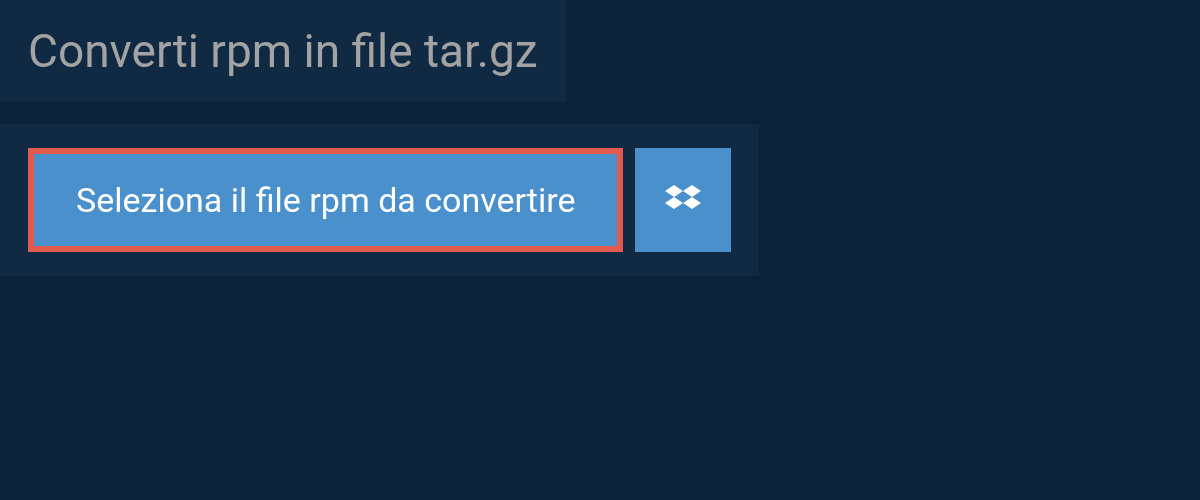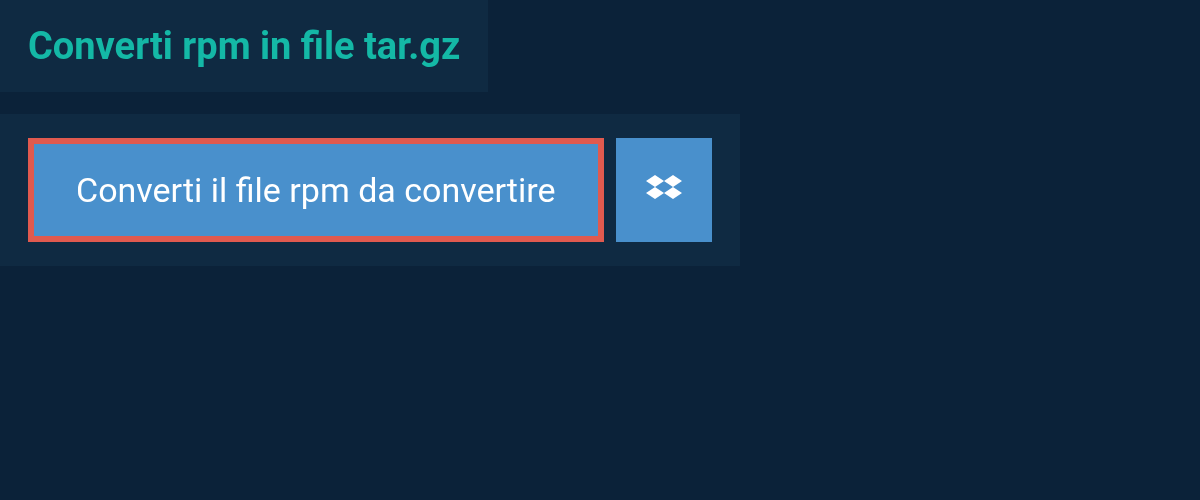--- a/index.html
+++ b/index.html
@@ -9,23 +9,23 @@
       background: #0b2239;
       font-family: -apple-system, BlinkMacSystemFont, "Segoe UI", Roboto, sans-serif;
       overflow: hidden;
     }
     .header-bar {
       background: #0f2a42;
       padding: 24px 28px;
       display: inline-block;
     }
     .page-title {
-      color: #14b8a6;
-      font-size: 38px;
-      font-weight: 700;
+      color: #a3a3a3;
+      font-size: 46px;
+      font-weight: 400;
     }
     .upload-section {
       background: #0f2a42;
       margin-top: 22px;
       padding: 24px 28px;
       display: inline-block;
     }
     .button-row {
       display: flex;
       gap: 12px;
@@ -64,21 +64,21 @@
 
 
 
 <div class="header-bar">
   <h1 class="page-title">Converti rpm in file tar.gz</h1>
 </div>
 
 <div class="upload-section">
   <div class="button-row">
     <button class="select-file-button">
-      <span>Converti il file rpm da convertire</span>
+      <span>Seleziona il file rpm da convertire</span>
     </button>
     <button class="dropbox-button">
       <svg class="dropbox-icon" viewBox="0 0 24 24">
         <path d="M6 2L0 6l6 4-6 4 6 4 6-4 6 4 6-4-6-4 6-4-6-4-6 4-6-4zm6 4l6 4-6 4-6-4 6-4z"></path>
       </svg>
     </button>
   </div>
 </div>
 
 

